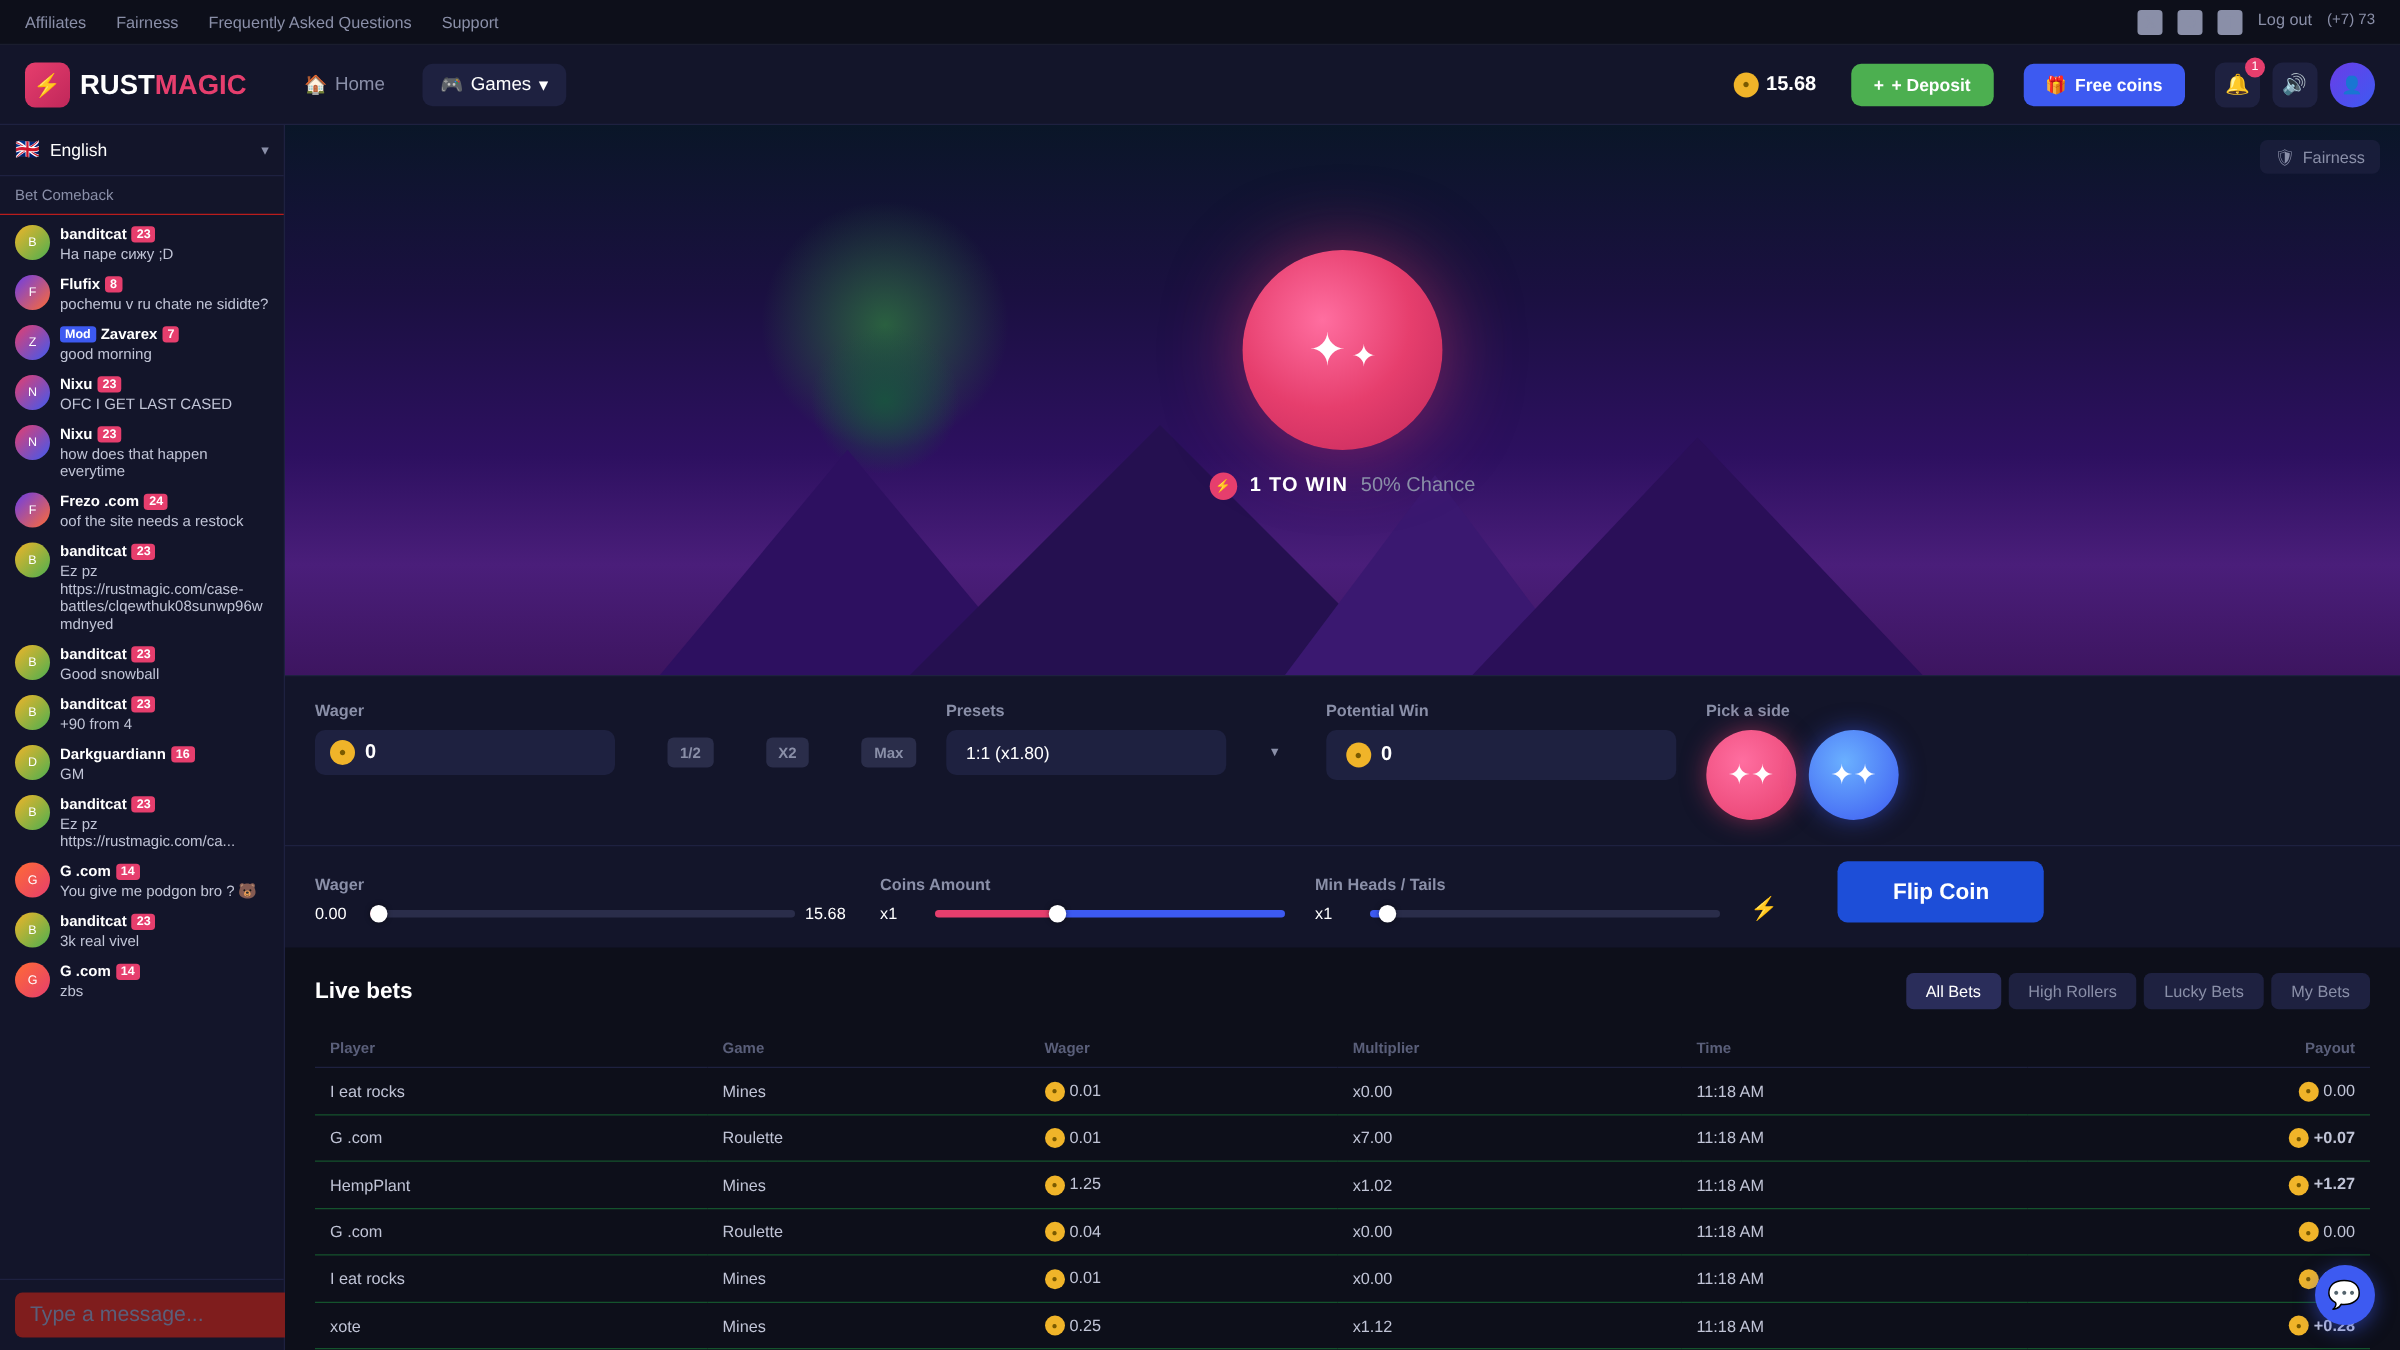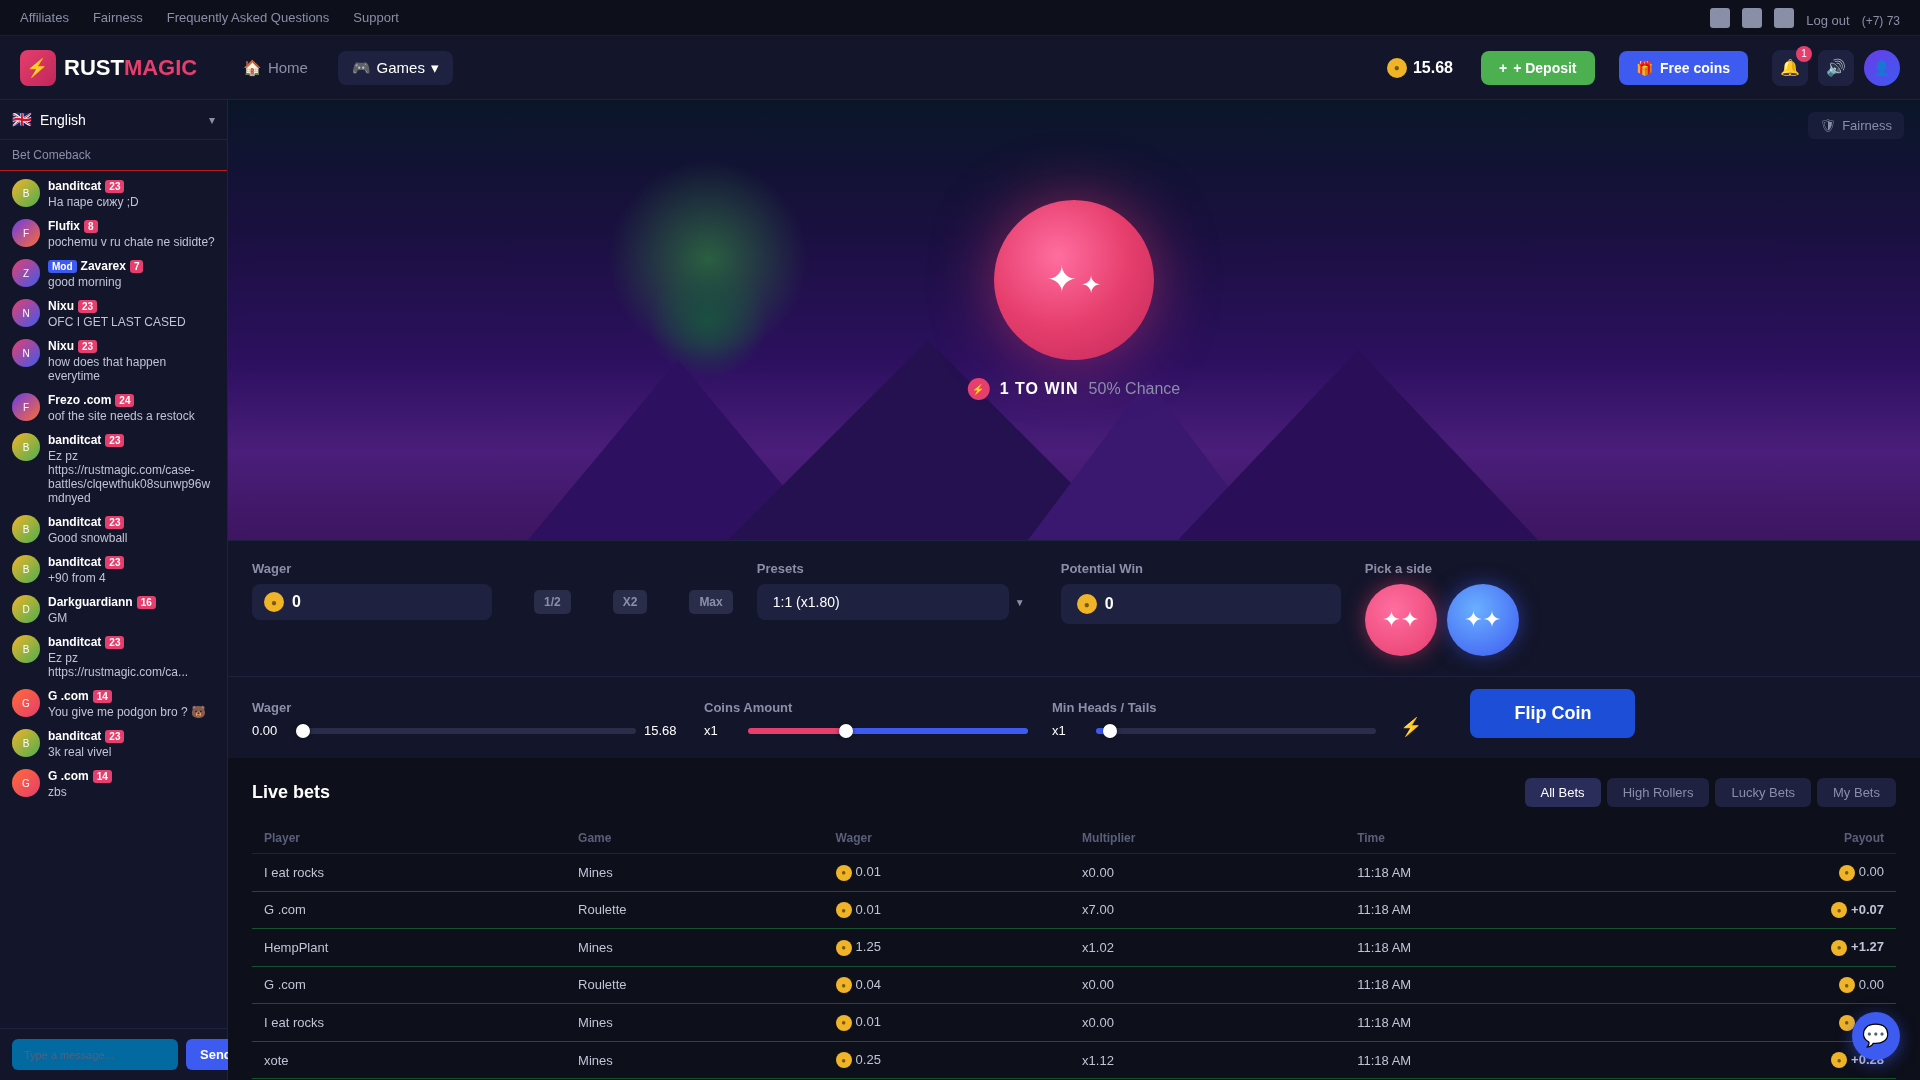--- a/index.html
+++ b/index.html
@@ -26,21 +26,21 @@
       flex-shrink: 0;
     }
     .top-nav a {
       color: #8a8fa8;
       text-decoration: none;
       font-size: 13px;
     }
     .top-nav-right {
       margin-left: auto;
       display: flex;
-      align-items: flex-end;
+      align-items: flex-start;
       gap: 12px;
     }
     .top-nav-right span {
       color: #8a8fa8;
       font-size: 13px;
       cursor: pointer;
     }
     .social-icon {
       width: 20px;
       height: 20px;
@@ -293,26 +293,26 @@
       word-break: break-word;
     }
     .chat-input-area {
       padding: 10px 12px;
       border-top: 1px solid #1e2140;
       display: flex;
       gap: 8px;
     }
     .chat-input {
       flex: 1;
-      background: #0369a1;
+      background: #7f1d1d;
       border: none;
       border-radius: 6px;
       padding: 8px 12px;
       color: #fff;
-      font-size: 11px;
+      font-size: 17px;
       outline: none;
     }
     .chat-input::placeholder { color: #5a5f7a; }
     .chat-send-btn {
       background: #3d5af1;
       color: #fff;
       border: none;
       padding: 8px 14px;
       border-radius: 6px;
       font-size: 13px;
@@ -521,21 +521,21 @@
       margin-left: 36px;
     }
 
     .presets-select {
       background: #1e2140;
       border: none;
       border-radius: 8px;
       color: #fff;
       padding: 10px 16px;
       font-size: 14px;
-      width: 252px;
+      width: 224px;
       cursor: pointer;
       appearance: none;
       -webkit-appearance: none;
     }
     .potential-input-wrap {
       background: #1e2140;
       border-radius: 8px;
       padding: 10px 16px;
       display: flex;
       align-items: center;

